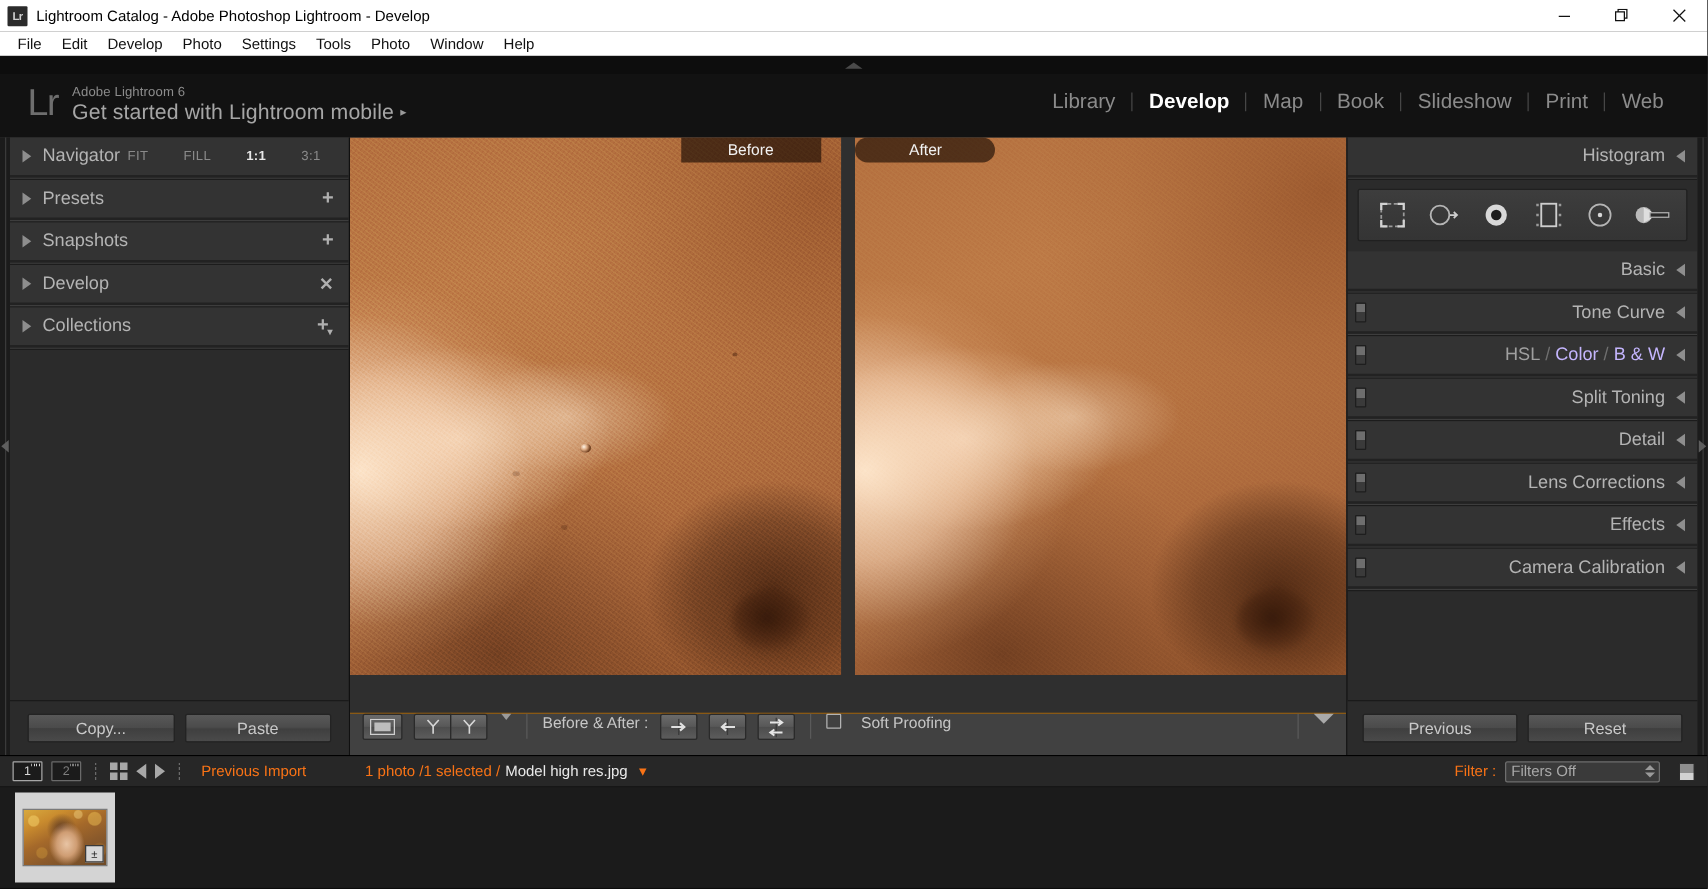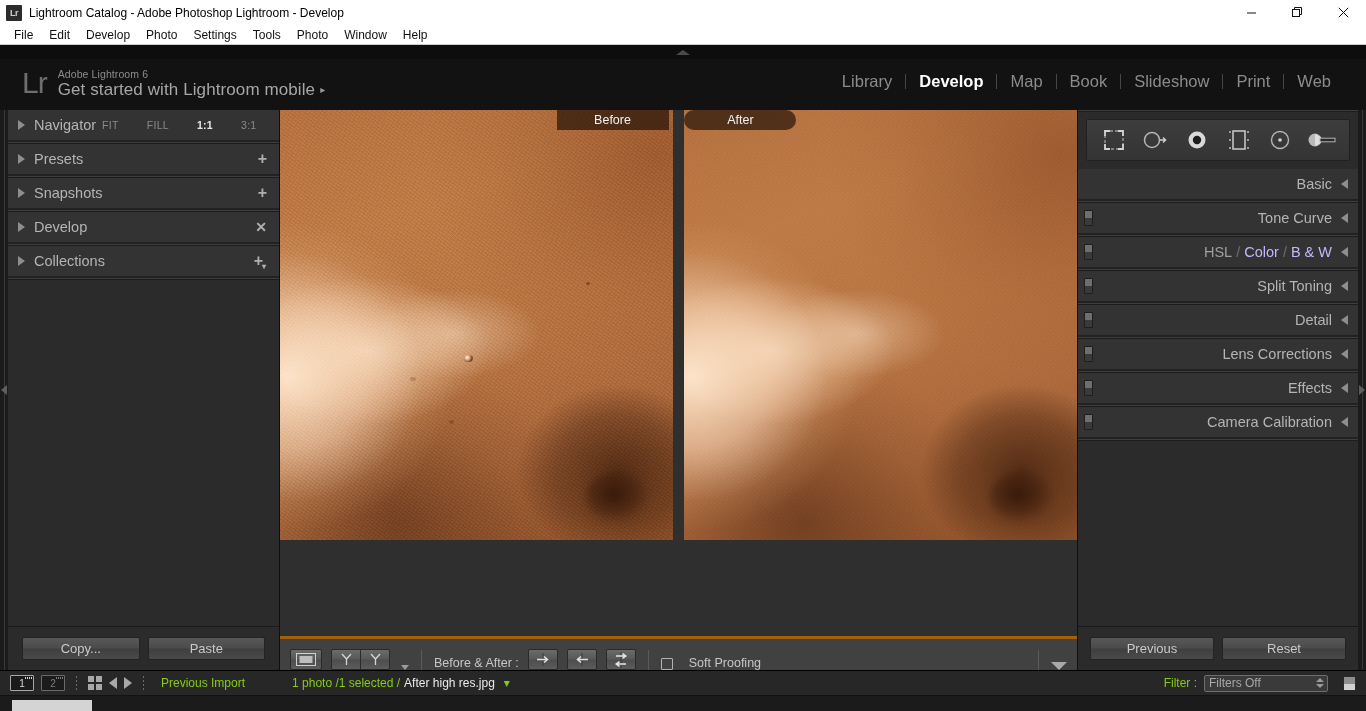--- a/index.html
+++ b/index.html
@@ -90,21 +90,21 @@
   }
   .mod {
     font-size: 16.5px; color: #8b8b8b; padding: 0 13px; white-space: nowrap;
   }
   .mod.active { color: #ffffff; font-weight: bold; }
   .mod-sep { width: 1px; height: 15px; background: #464646; }
 
   
   .lr-main {
     position: relative;
-    height: 560px;
+    height: 494px;
     display: flex;
     background: #2f2f2f;
   }
 
   
   .gutter {
     width: 8px; background: #1b1b1b;
     display: flex; align-items: center; justify-content: center;
     position: relative;
   }
@@ -196,21 +196,21 @@
     position: relative; width: 400px; height: 430px;
     overflow: hidden;
   }
   .ba-label {
     position: absolute; top: 0; height: 20px;
     background: rgba(20,8,2,0.62);
     color: #f2f2f2; font-size: 12.5px;
     display: flex; align-items: center; justify-content: center;
     padding: 0 14px; min-width: 112px; z-index: 5;
   }
-  .ba-label.before { right: 4px; }
+  .ba-label.before { right: 16px; }
   .ba-label.after { left: 0; border-radius: 10px; }
 
   
   .skin {
     position: absolute; inset: 0;
     background:
       radial-gradient(ellipse 36% 28% at 86% 84%, rgba(56,26,10,0.72) 0%, rgba(56,26,10,0.38) 45%, rgba(56,26,10,0) 72%),
       radial-gradient(ellipse 52% 44% at 2% 62%, rgba(255,232,206,0.95) 0%, rgba(250,214,182,0.62) 38%, rgba(226,170,124,0.18) 66%, rgba(0,0,0,0) 82%),
       radial-gradient(ellipse 40% 22% at 22% 56%, rgba(255,240,218,0.75) 0%, rgba(255,226,194,0.30) 48%, rgba(0,0,0,0) 78%),
       radial-gradient(ellipse 30% 14% at 44% 52%, rgba(255,235,210,0.45) 0%, rgba(0,0,0,0) 74%),
@@ -237,22 +237,22 @@
     position: absolute; right: 6%; bottom: 4%;
     width: 64px; height: 52px; border-radius: 50%;
     background: radial-gradient(ellipse at 45% 45%, rgba(47,21,8,0.85) 0%, rgba(60,28,11,0.5) 45%, rgba(60,28,11,0) 75%);
     filter: blur(3px);
   }
   .pane-divider { width: 4px; background: #2f2f2f; }
 
   
   .toolbar {
     height: 34px; background: #414141;
-    border-top: 3px solid #a16207;
-    display: flex; align-items: flex-end;
+    border-top: 1px solid #a16207;
+    display: flex; align-items: flex-start;
     padding: 0 10px; gap: 9px;
   }
   .tb-btn {
     height: 21px; min-width: 30px;
     background: linear-gradient(180deg,#6b6b6b 0%,#585858 48%,#4d4d4d 52%,#5c5c5c 100%);
     border: 1px solid #2a2a2a; border-radius: 2px;
     display: flex; align-items: center; justify-content: center;
     color: #d8d8d8; font-size: 11px; padding: 0 5px;
   }
   .tb-group { display: flex; }
@@ -346,21 +346,21 @@
     background: repeating-linear-gradient(90deg,currentColor 0 1px, transparent 1px 2px);
   }
   .fs-grid-ico {
     width: 14px; height: 14px;
     display:grid; grid-template-columns: 1fr 1fr; grid-template-rows: 1fr 1fr; gap:2px;
   }
   .fs-grid-ico i { background:#a8a8a8; display:block; }
   .fs-arrow-l { width:0;height:0;border-top:6px solid transparent;border-bottom:6px solid transparent;border-right:8px solid #a8a8a8;}
   .fs-arrow-r { width:0;height:0;border-top:6px solid transparent;border-bottom:6px solid transparent;border-left:8px solid #a8a8a8;}
   .fs-dotsep { width:1px; height:14px; background: repeating-linear-gradient(180deg,#6a6a6a 0 2px, transparent 2px 4px); margin:0 4px;}
-  .fs-text { font-size: 12px; color: #84cc16; white-space: nowrap; }
+  .fs-text { font-size: 12px; color: #f97316; white-space: nowrap; }
   .fs-text.bright { color: #e9e9e9; }
   .fs-spacer { flex: 1; }
   .filter-select {
     width: 124px; height: 17px;
     background: #3a3a3a; border: 1px solid #6e6e6e; border-radius: 2px;
     display: flex; align-items: center; padding: 0 4px;
     color: #a8a8a8; font-size: 12px; position: relative;
   }
   .filter-select .sel-stepper{
     position: absolute; right: 3px; top: 50%; transform: translateY(-50%);
@@ -608,20 +608,24 @@
         <div class="tb-label">Soft Proofing</div>
         <div class="tb-spacer"></div>
         <div class="tb-sep"></div>
         <div class="tri-dn-big"></div>
       </div>
     </div>
 
     <div class="right-panel">
       <div class="rp-scroll">
 
+        <div class="rp-row">
+          <div class="rp-title">Histogram</div>
+          <div class="rp-disc"></div>
+        </div>
         <div class="rp-sep"></div>
 
         <div class="toolstrip">
           <div class="tool">
             <svg width="24" height="22" viewBox="0 0 24 22">
               <rect x="3" y="2" width="18" height="18" fill="none" stroke="#9a9a9a" stroke-width="1.4" stroke-dasharray="3 2"></rect>
               <path d="M3 7 V2 H8 M16 2 H21 V7 M21 15 V20 H16 M8 20 H3 V15" fill="none" stroke="#d2d2d2" stroke-width="1.8"></path>
             </svg>
           </div>
           <div class="tool">
@@ -743,21 +747,21 @@
           <i></i>
           <i></i>
           <i></i>
           <i></i>
         </div>
       <div class="fs-arrow-l"></div>
       <div class="fs-arrow-r"></div>
       <div class="fs-dotsep"></div>
       <div class="fs-text" style="margin-left:6px">Previous Import</div>
       <div class="fs-text" style="margin-left:40px">1 photo /1 selected /</div>
-      <div class="fs-text bright" style="margin-left:-3px">After high res.jpg</div>
+      <div class="fs-text bright" style="margin-left:-3px">Model high res.jpg</div>
       <div class="fs-text" style="margin-left:2px">▾</div>
       <div class="fs-spacer"></div>
       <div class="fs-text">Filter :</div>
       <div class="filter-select">
         <span>Filters Off</span>
         <span class="sel-stepper">
           <span class="stp-up"></span>
           <span class="stp-dn"></span>
         </span>
       </div>

